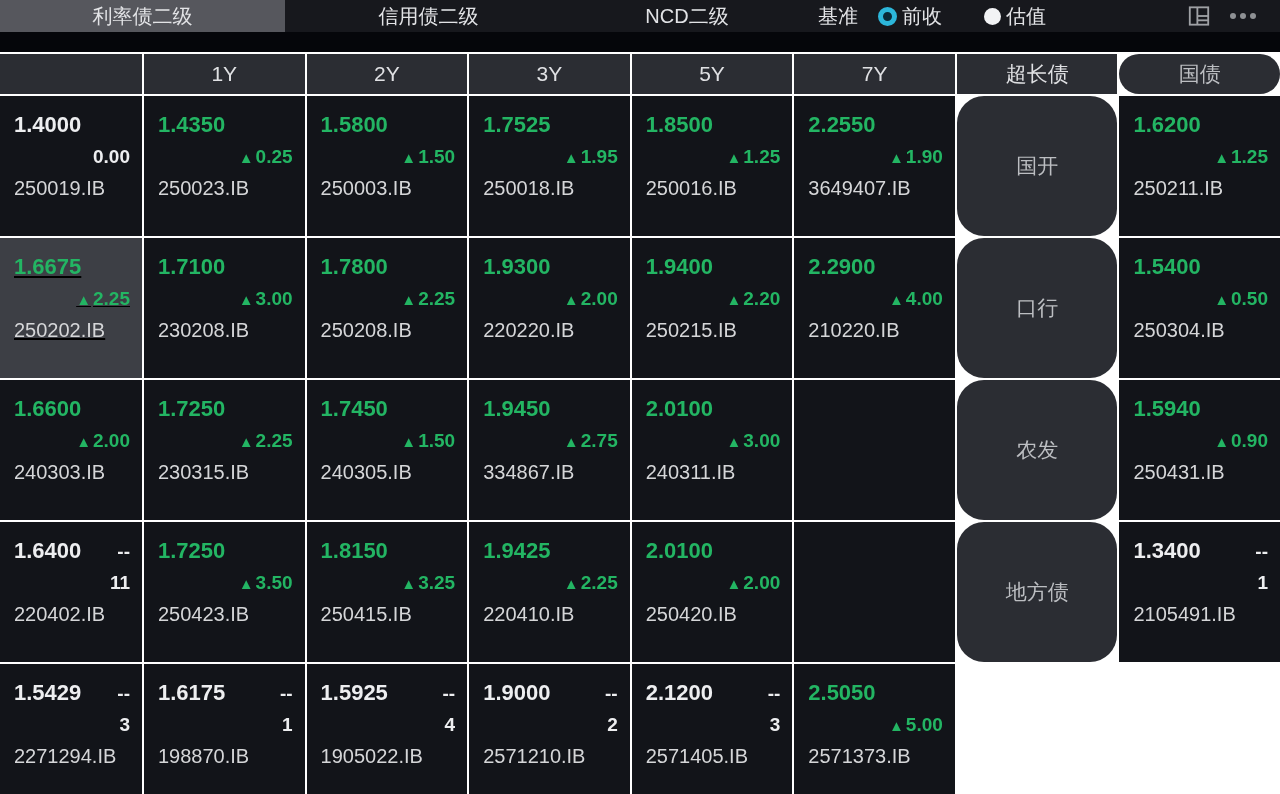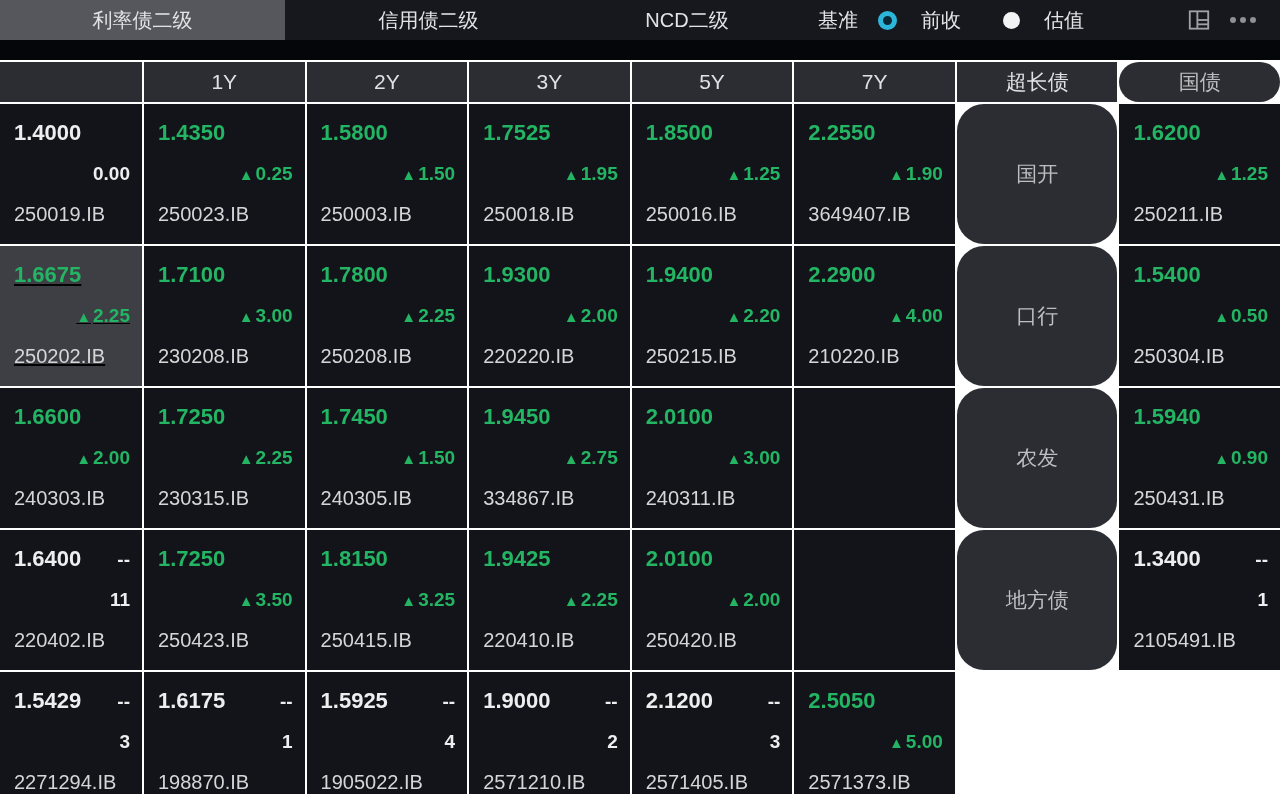--- a/index.html
+++ b/index.html
@@ -4,32 +4,32 @@
 <style>
   * { box-sizing: border-box; }
   html,body { margin:0; padding:0; }
   body {
     width:1280px; height:794px; overflow:hidden;
     background:#05060a;
     font-family:"Liberation Sans", sans-serif;
     -webkit-font-smoothing:antialiased;
   }
   
-  .topbar { height:40px; background:#17181d; display:flex; align-items:stretch; }
+  .topbar { height:32px; background:#17181d; display:flex; align-items:stretch; }
   .tab {
     display:flex; align-items:center; justify-content:center;
     color:#e2e3e6; font-size:20px; cursor:pointer; user-select:none;
   }
   .tab-1 { width:285px; }
   .tab-2 { width:287px; }
   .tab-3 { width:230px; }
   .tab.active { background:#56575d; }
   .bench { display:flex; align-items:center; margin-left:16px; color:#e2e3e6; font-size:20px; }
   .bench-label { margin-right:20px; }
-  .radio-opt { display:flex; align-items:center; gap:24px; cursor:pointer; }
+  .radio-opt { display:flex; align-items:center; gap:5px; cursor:pointer; }
   .radio { display:inline-block; border-radius:50%; }
   .radio.sel { width:19px; height:19px; border:5px solid #2cb6da; background:#0a2836; }
   .radio.unsel { width:17px; height:17px; background:#f2f3f5; }
   .bar-sep { width:10px; background:#0a0b0f; margin-left:16px; }
   .radio-opt + .bar-sep { margin-left:16px; }
   .bar-sep + .radio-opt { margin-left:16px; }
   .icons { margin-left:auto; display:flex; align-items:center; gap:18px; padding-right:24px; }
   .layout-icon { width:26px; height:26px; display:block; }
   .dots { display:flex; gap:4px; align-items:center; cursor:pointer; }
   .dots i { width:6px; height:6px; border-radius:50%; background:#8e9094; display:block; }
@@ -44,21 +44,21 @@
   }
   .corner { background:#2b2d33; }
   .col-header {
     background:#2b2d33; color:#e0e1e4; font-size:21px;
     display:flex; align-items:center; justify-content:center;
   }
   .row-label {
     background:#2b2d33; color:#bcbec2; font-size:21px;
     display:flex; align-items:center; justify-content:center;border-radius:27px;
   }
-  .cell { background:#121419; padding:16px 12px 0 14px; display:flex; flex-direction:column; cursor:pointer;gap:9px; }
+  .cell { background:#121419; padding:16px 12px 0 14px; display:flex; flex-direction:column; cursor:pointer; }
   .cell.empty { cursor:default; }
   .cell.hl { background:#3d3f45;text-decoration:underline; }
   .l1 { display:flex; justify-content:space-between; align-items:baseline;
         font-weight:bold; font-size:22px; line-height:1.15; }
   .l1 .dash { font-size:19px; font-weight:bold; color:#edeef0; }
   .l2 { text-align:right; font-weight:bold; font-size:19px; margin-top:9px; line-height:1.15; }
   .l3 { font-size:20px; margin-top:9px; color:#d5d6d8; line-height:1.15; }
   .green { color:#23b563; }
   .red   { color:#f13140; }
   .white { color:#edeef0; }

